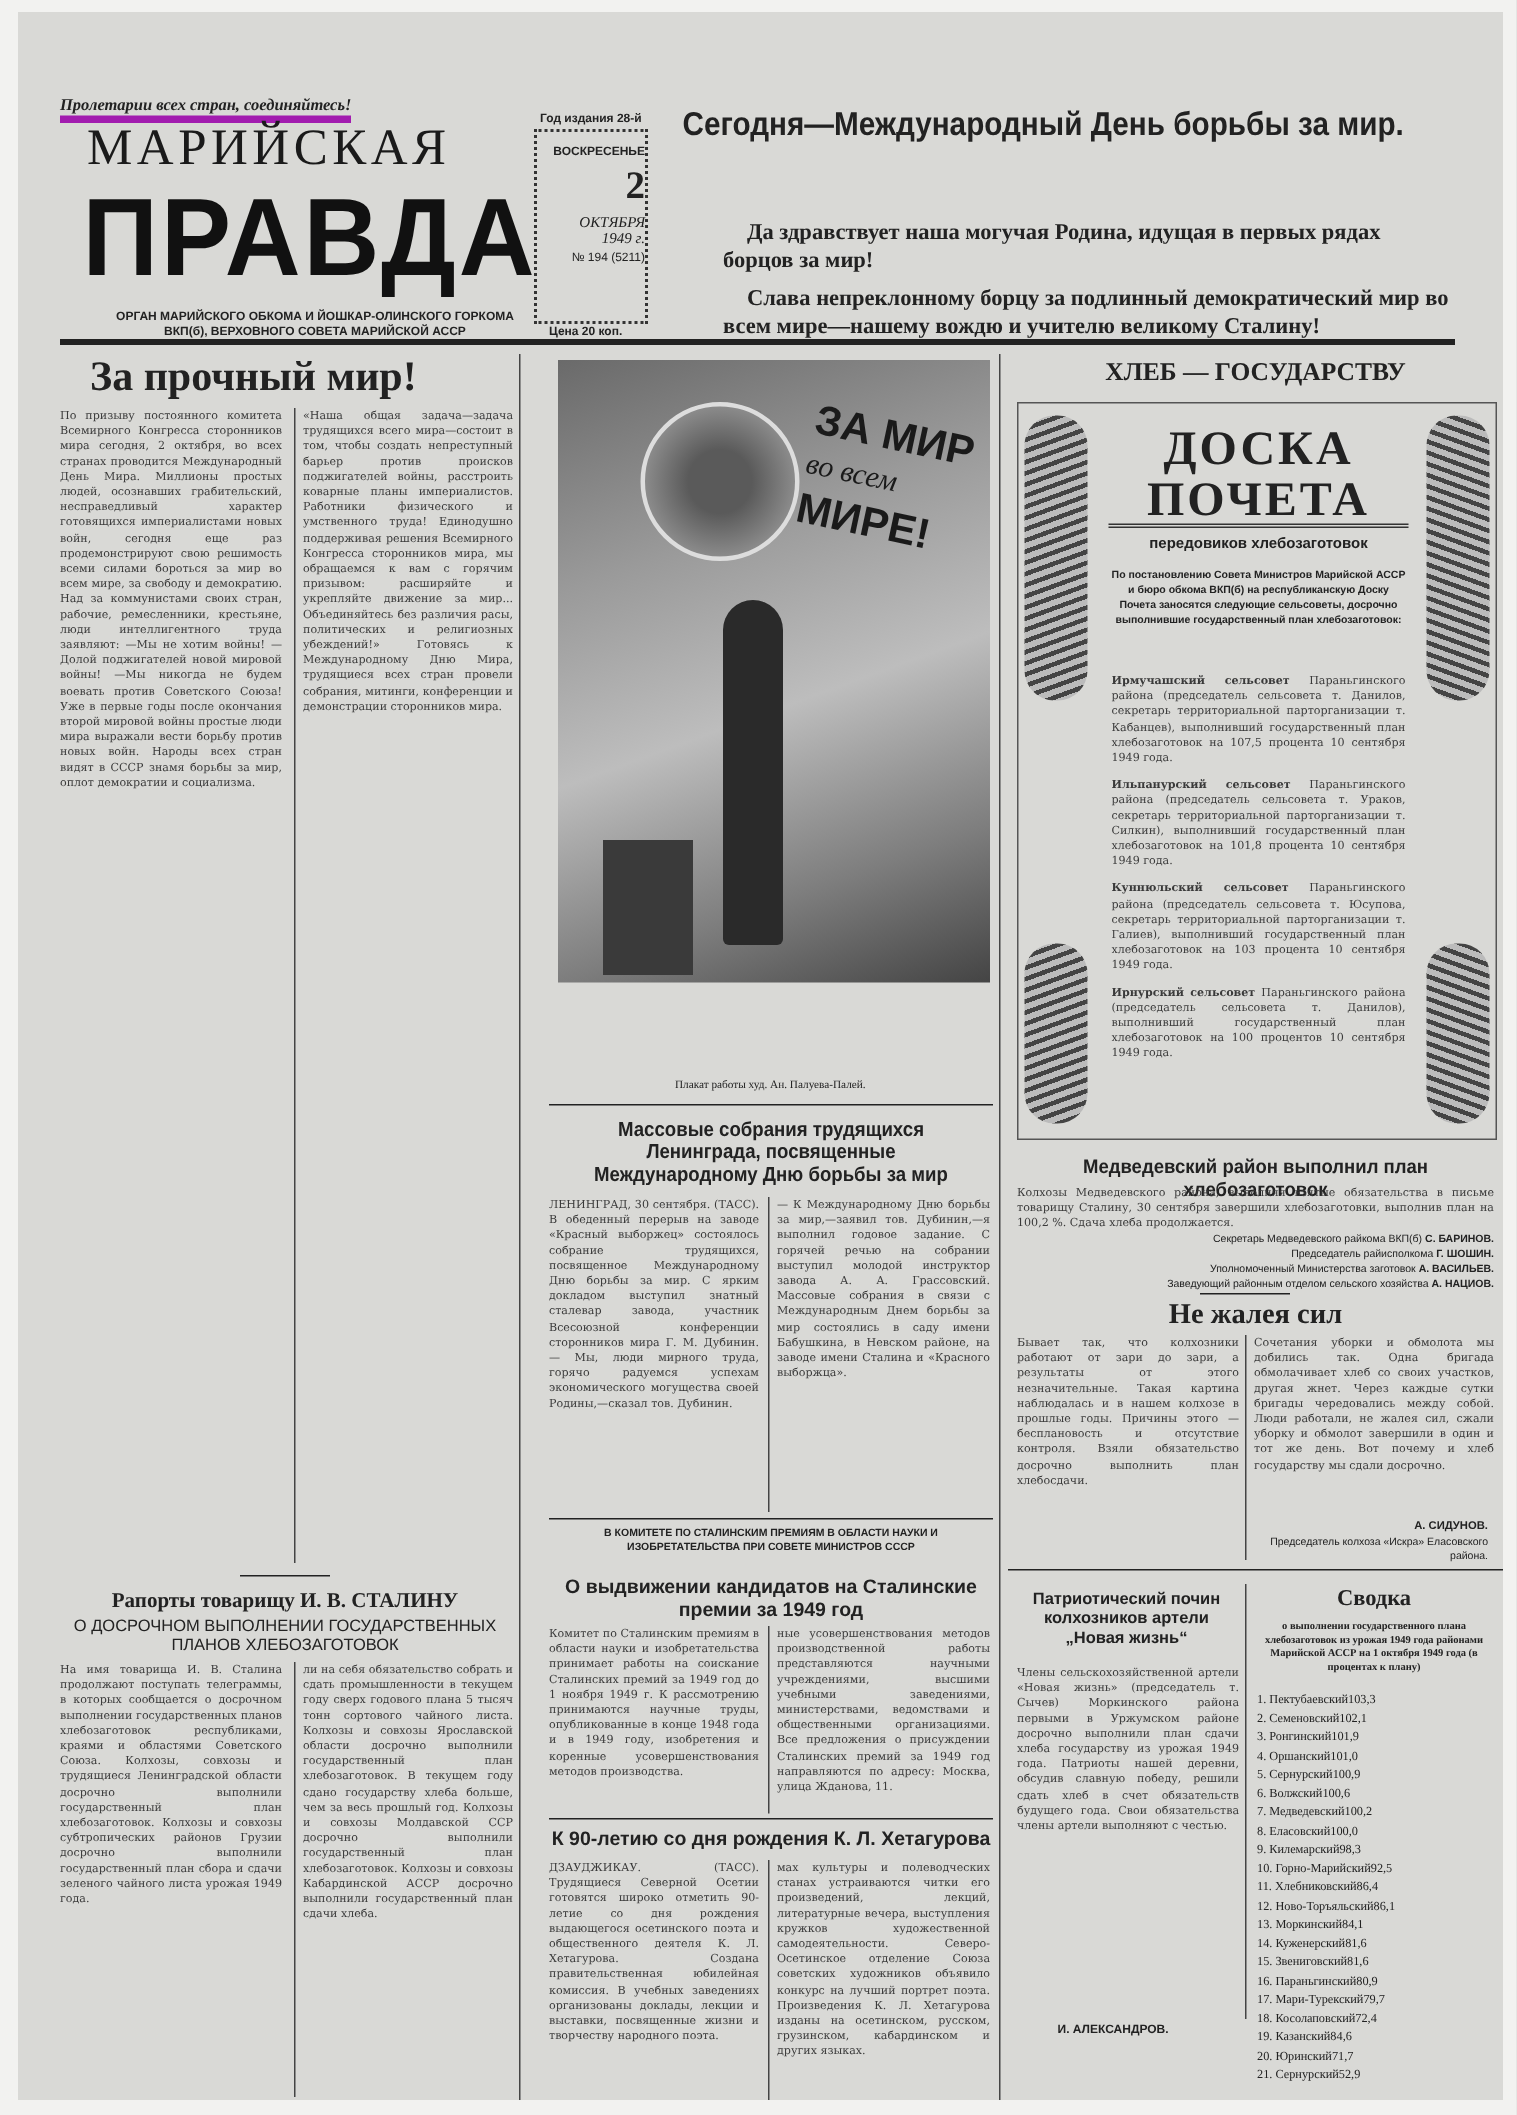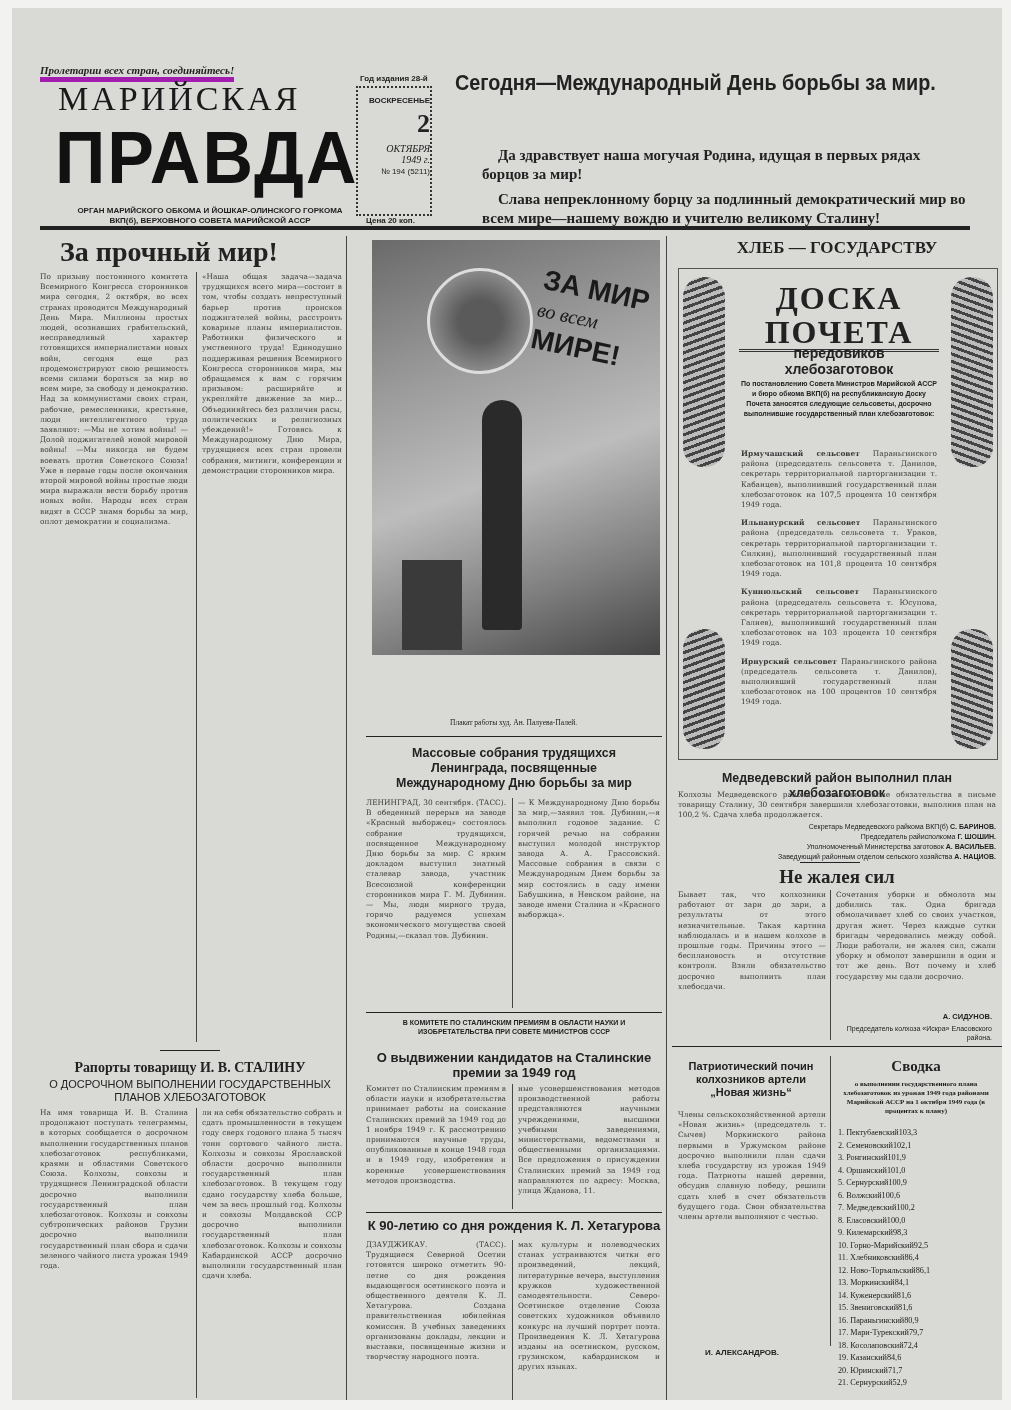--- a/index.html
+++ b/index.html
@@ -105,21 +105,21 @@
 <div class="abs serif h" style="left:672px;top:238px;width:330px;font-size:17px;">ХЛЕБ — ГОСУДАРСТВУ</div>
 <div class="abs board" style="left:678px;top:268px;width:318px;height:490px;">
   <div class="abs" style="left:4px;top:8px;width:42px;height:190px;background:repeating-linear-gradient(160deg,#444 0 3px,#bbb 3px 7px);border-radius:20px;"></div>
   <div class="abs" style="right:4px;top:8px;width:42px;height:190px;background:repeating-linear-gradient(20deg,#444 0 3px,#bbb 3px 7px);border-radius:20px;"></div>
   <div class="abs" style="left:4px;top:360px;width:42px;height:120px;background:repeating-linear-gradient(160deg,#444 0 3px,#bbb 3px 7px);border-radius:20px;"></div>
   <div class="abs" style="right:4px;top:360px;width:42px;height:120px;background:repeating-linear-gradient(20deg,#444 0 3px,#bbb 3px 7px);border-radius:20px;"></div>
   <div class="abs serif h" style="left:60px;top:12px;width:200px;font-size:32px;letter-spacing:2px;line-height:34px;">
     <div>ДОСКА</div>
     <div style="border-bottom:3px double #333">ПОЧЕТА</div>
   </div>
-  <div class="abs sans h" style="left:60px;top:76px;width:200px;font-size:14px;">передовиков хлебозаготовок</div>
+  <div class="abs sans h" style="left:60px;top:88px;width:200px;font-size:10px;">передовиков хлебозаготовок</div>
   <div class="abs sans h" style="left:60px;top:110px;width:200px;font-size:7px;line-height:10px;">По постановлению Совета Министров Марийской АССР и бюро обкома ВКП(б) на республиканскую Доску Почета заносятся следующие сельсоветы, досрочно выполнившие государственный план хлебозаготовок:</div>
   <div class="abs" style="left:62px;top:180px;width:196px;">
     <div class="txt" style="margin-bottom:8px;height:auto"><b>Ирмучашский сельсовет</b> <span>Параньгинского района (председатель сельсовета т. Данилов, секретарь территориальной парторганизации т. Кабанцев), выполнивший государственный план хлебозаготовок на 107,5 процента 10 сентября 1949 года.</span></div>
     <div class="txt" style="margin-bottom:8px;height:auto"><b>Ильпанурский сельсовет</b> <span>Параньгинского района (председатель сельсовета т. Ураков, секретарь территориальной парторганизации т. Силкин), выполнивший государственный план хлебозаготовок на 101,8 процента 10 сентября 1949 года.</span></div>
     <div class="txt" style="margin-bottom:8px;height:auto"><b>Куннюльский сельсовет</b> <span>Параньгинского района (председатель сельсовета т. Юсупова, секретарь территориальной парторганизации т. Галиев), выполнивший государственный план хлебозаготовок на 103 процента 10 сентября 1949 года.</span></div>
     <div class="txt" style="margin-bottom:8px;height:auto"><b>Ирнурский сельсовет</b> <span>Параньгинского района (председатель сельсовета т. Данилов), выполнивший государственный план хлебозаготовок на 100 процентов 10 сентября 1949 года.</span></div>
   </div>
 </div>
 
 <div class="abs sans h" style="left:672px;top:770px;width:330px;font-size:13px;transform:scaleX(0.95);transform-origin:center top;">Медведевский район выполнил план хлебозаготовок</div>

